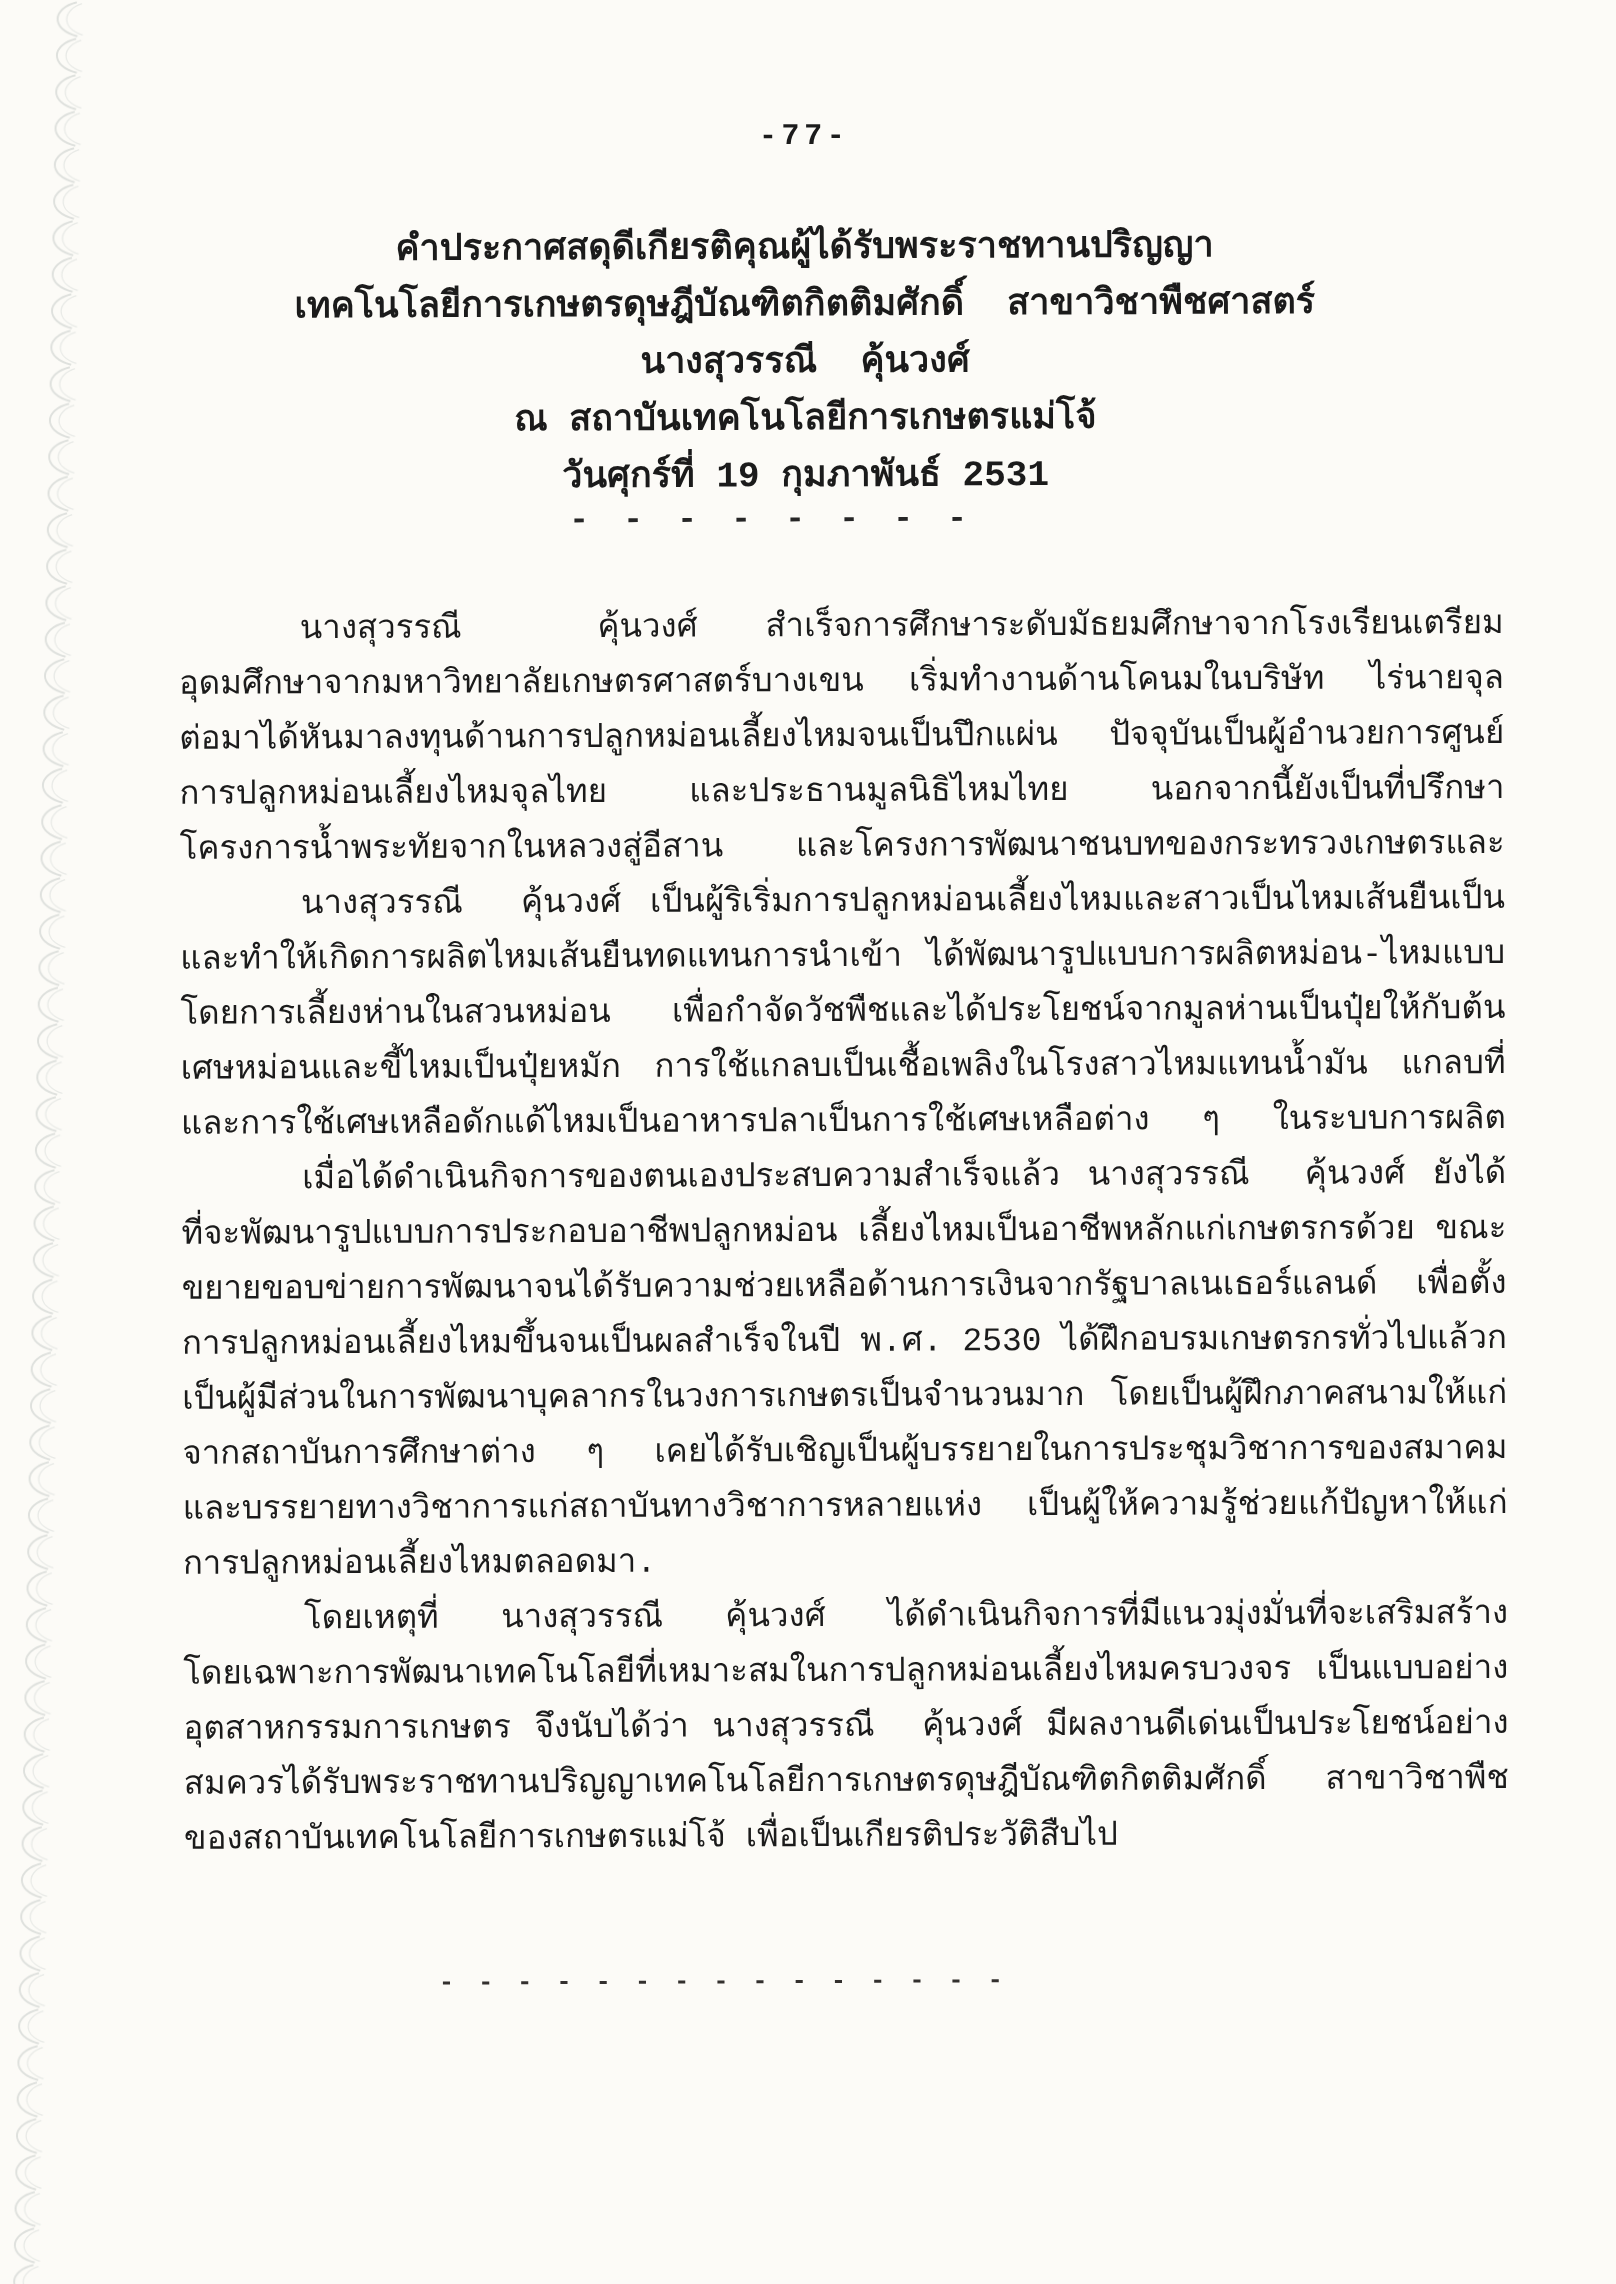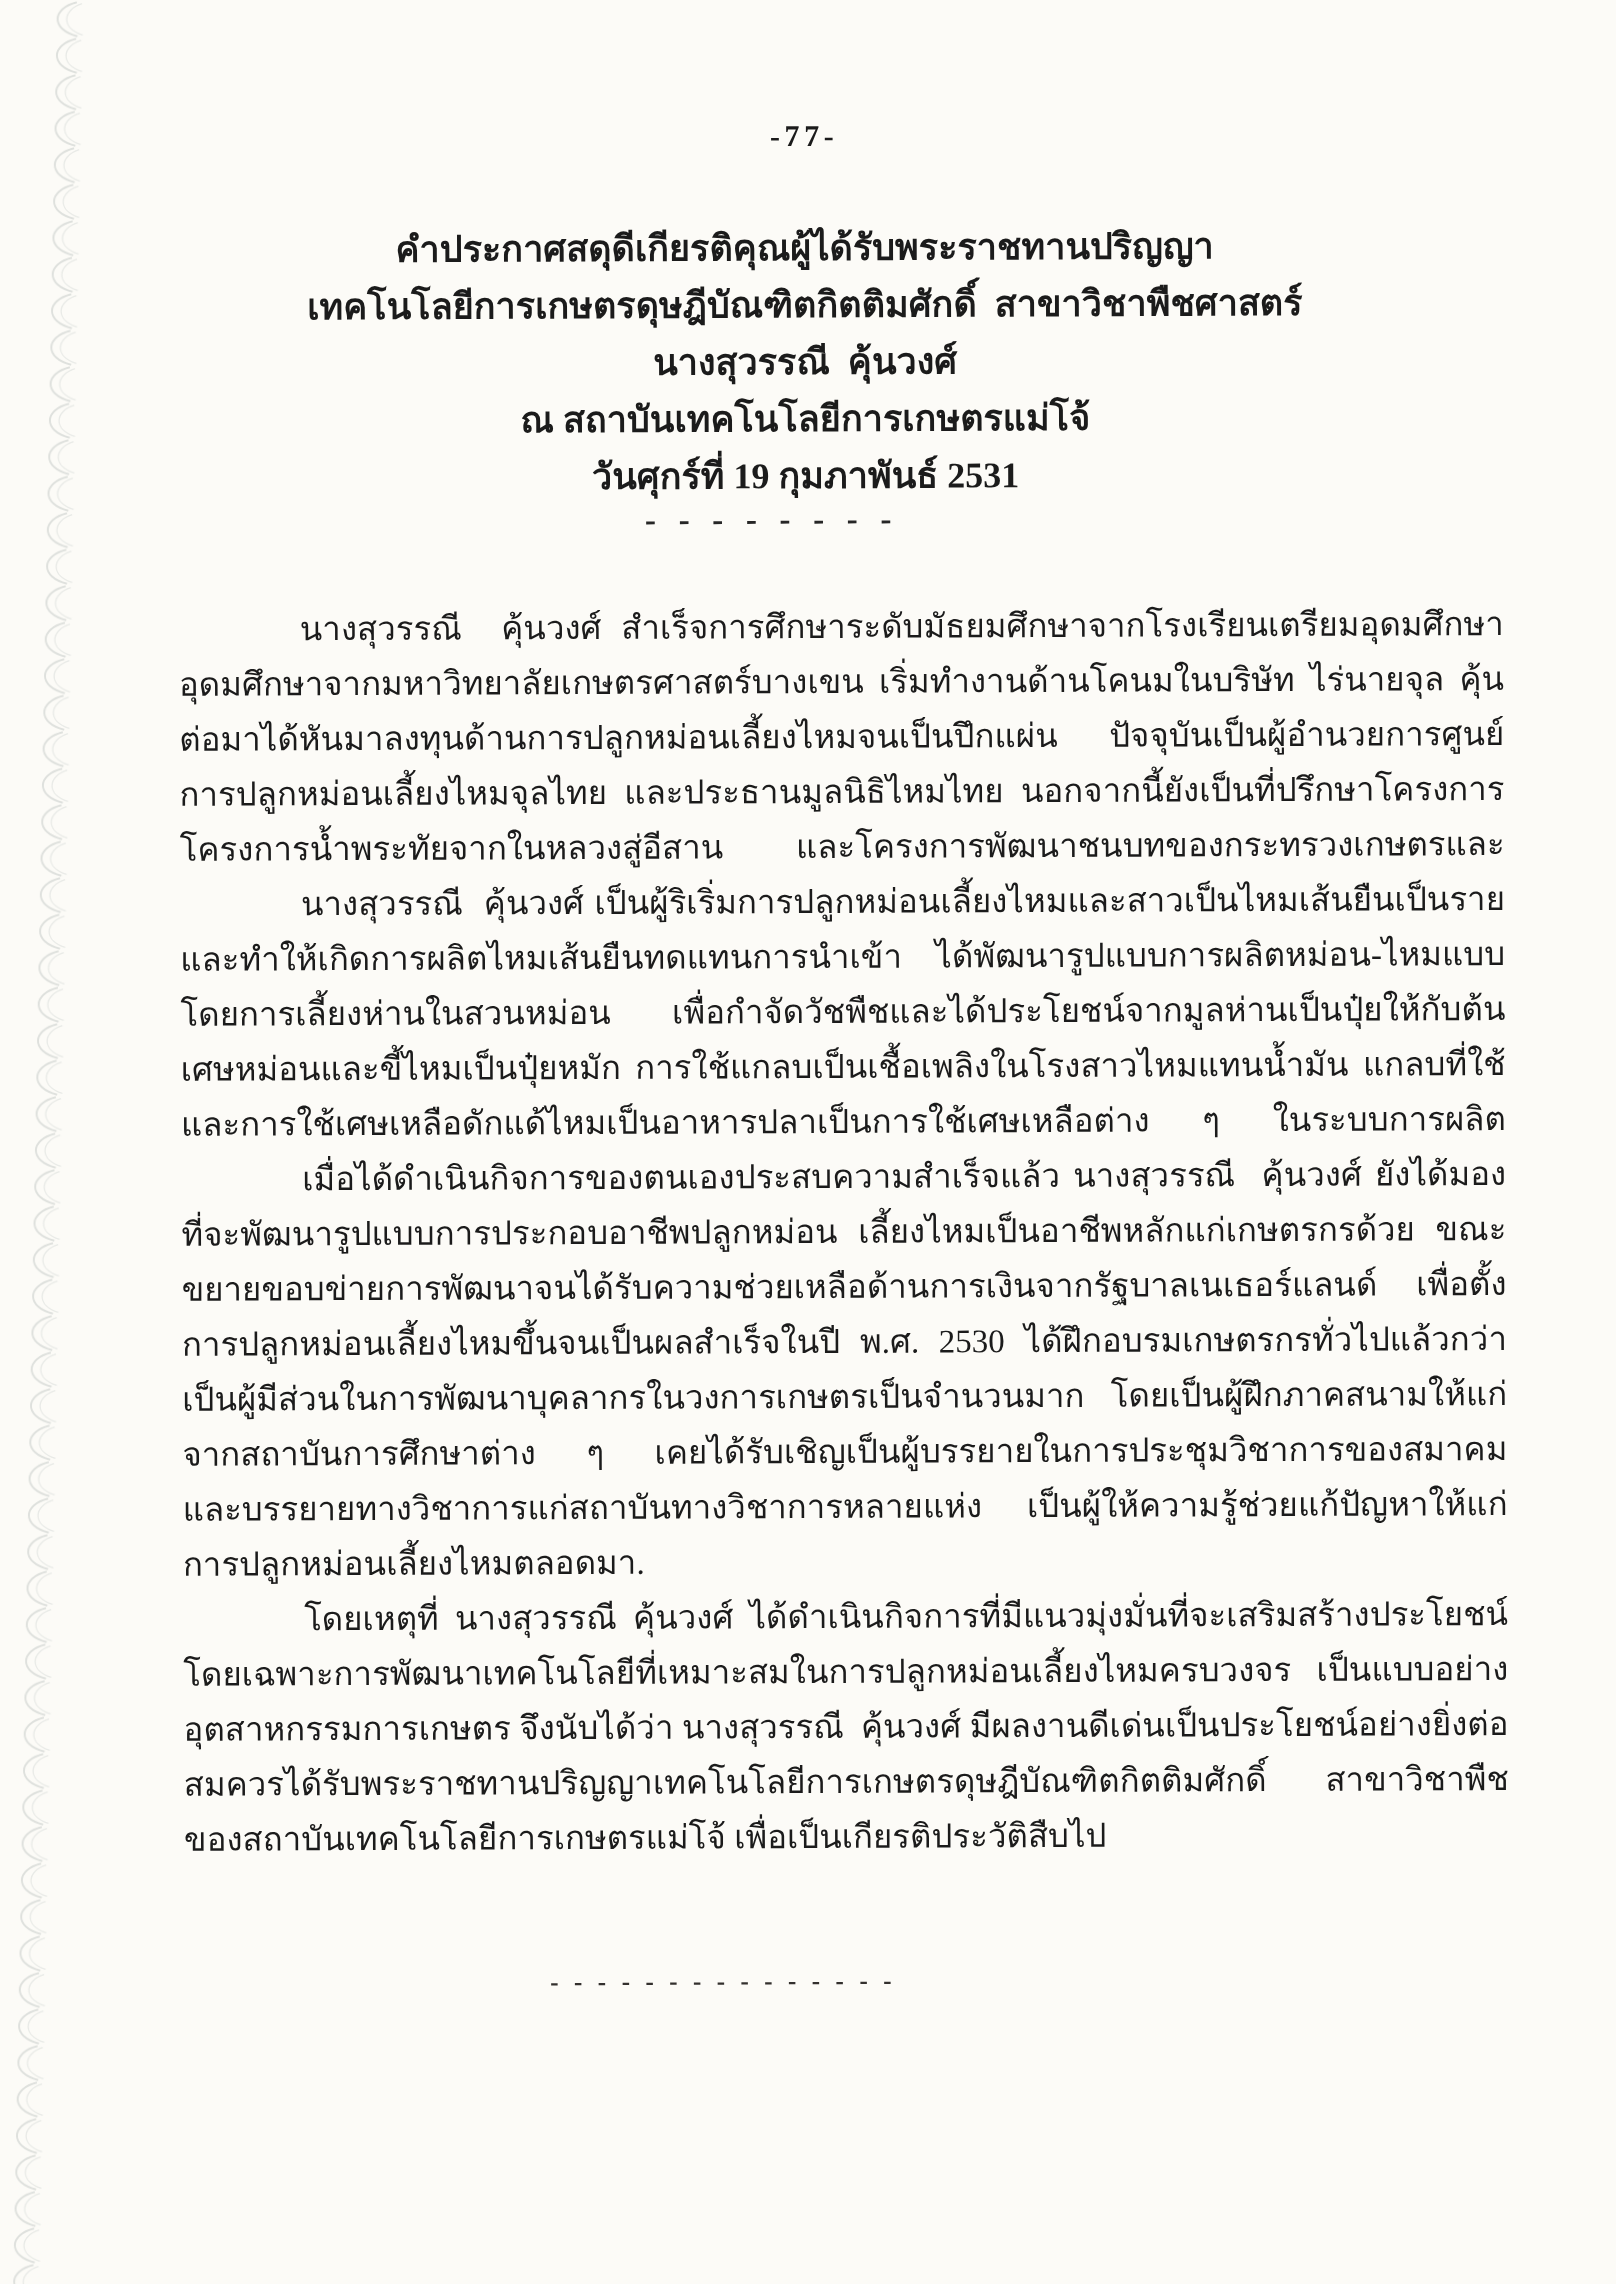--- a/index.html
+++ b/index.html
@@ -3,21 +3,21 @@
 <meta charset="utf-8">
 <style>
   html, body { margin: 0; padding: 0; background: #d9d9d6; }
   .page {
     position: relative;
     width: 1617px;
     height: 2284px;
     margin: 0 auto;
     background: #fcfbf7;
     overflow: hidden;
-    font-family: Liberation Serif, serif;
+    font-family: Liberation Mono, monospace;
     color: #1b1b1b;
   }
   .content {
     position: absolute;
     left: 0; top: 0;
     width: 100%; height: 100%;
     transform: rotate(-0.25deg);
     transform-origin: 50% 50%;
   }
   .page-number {

